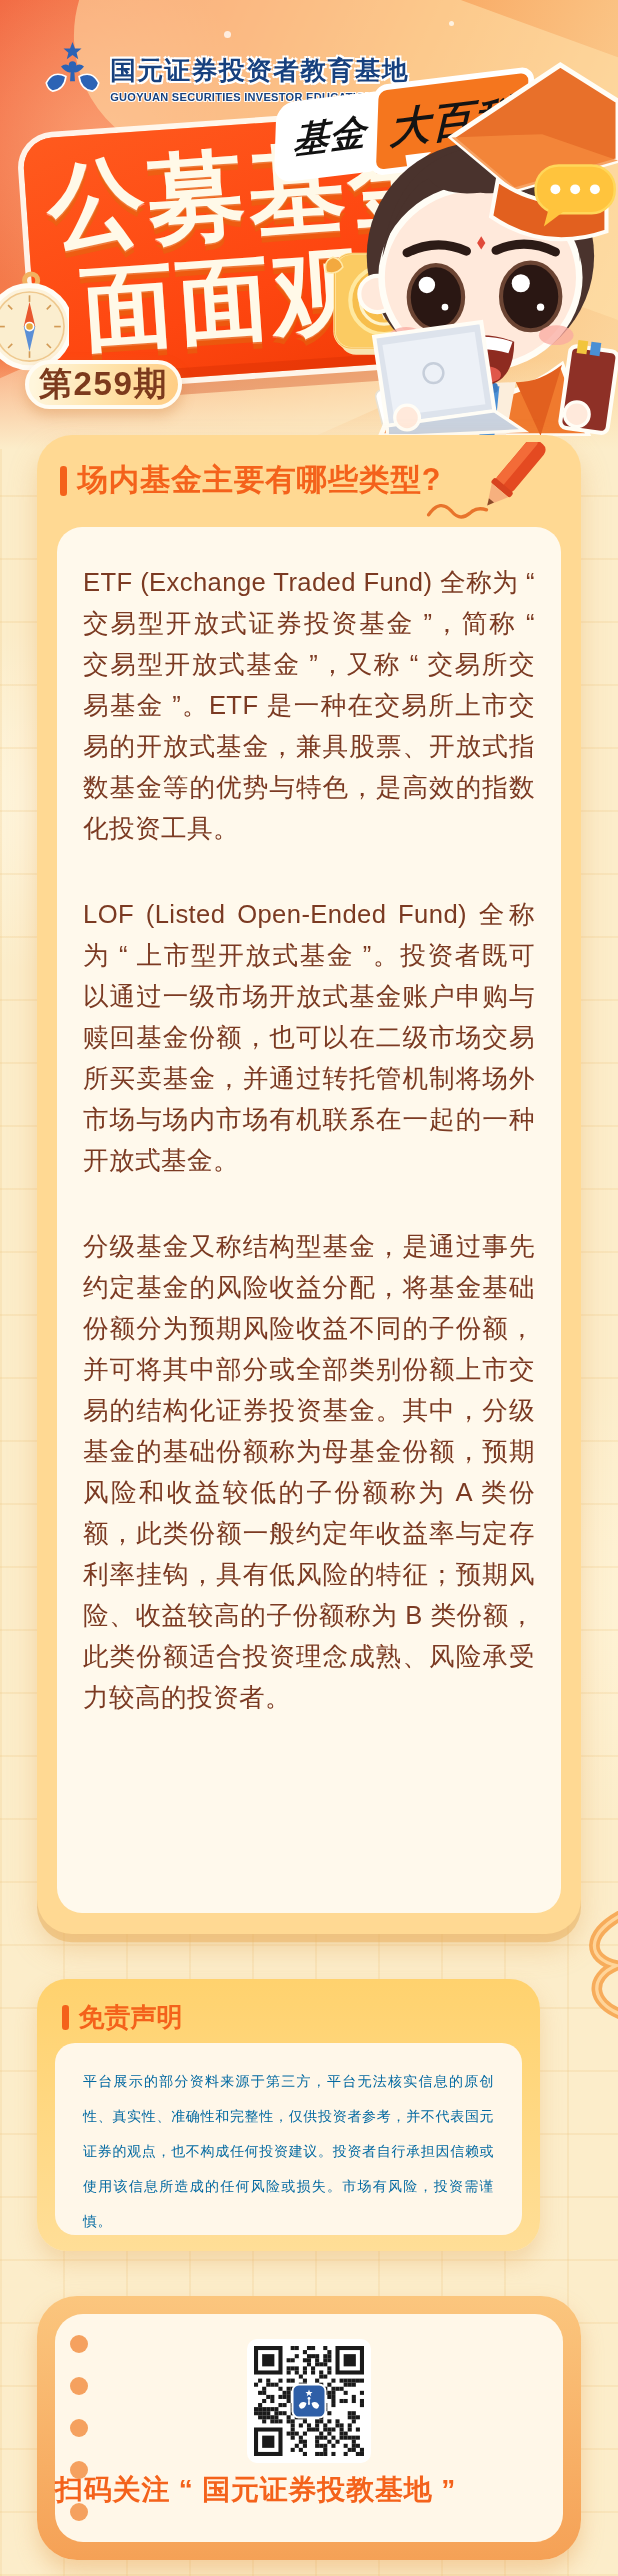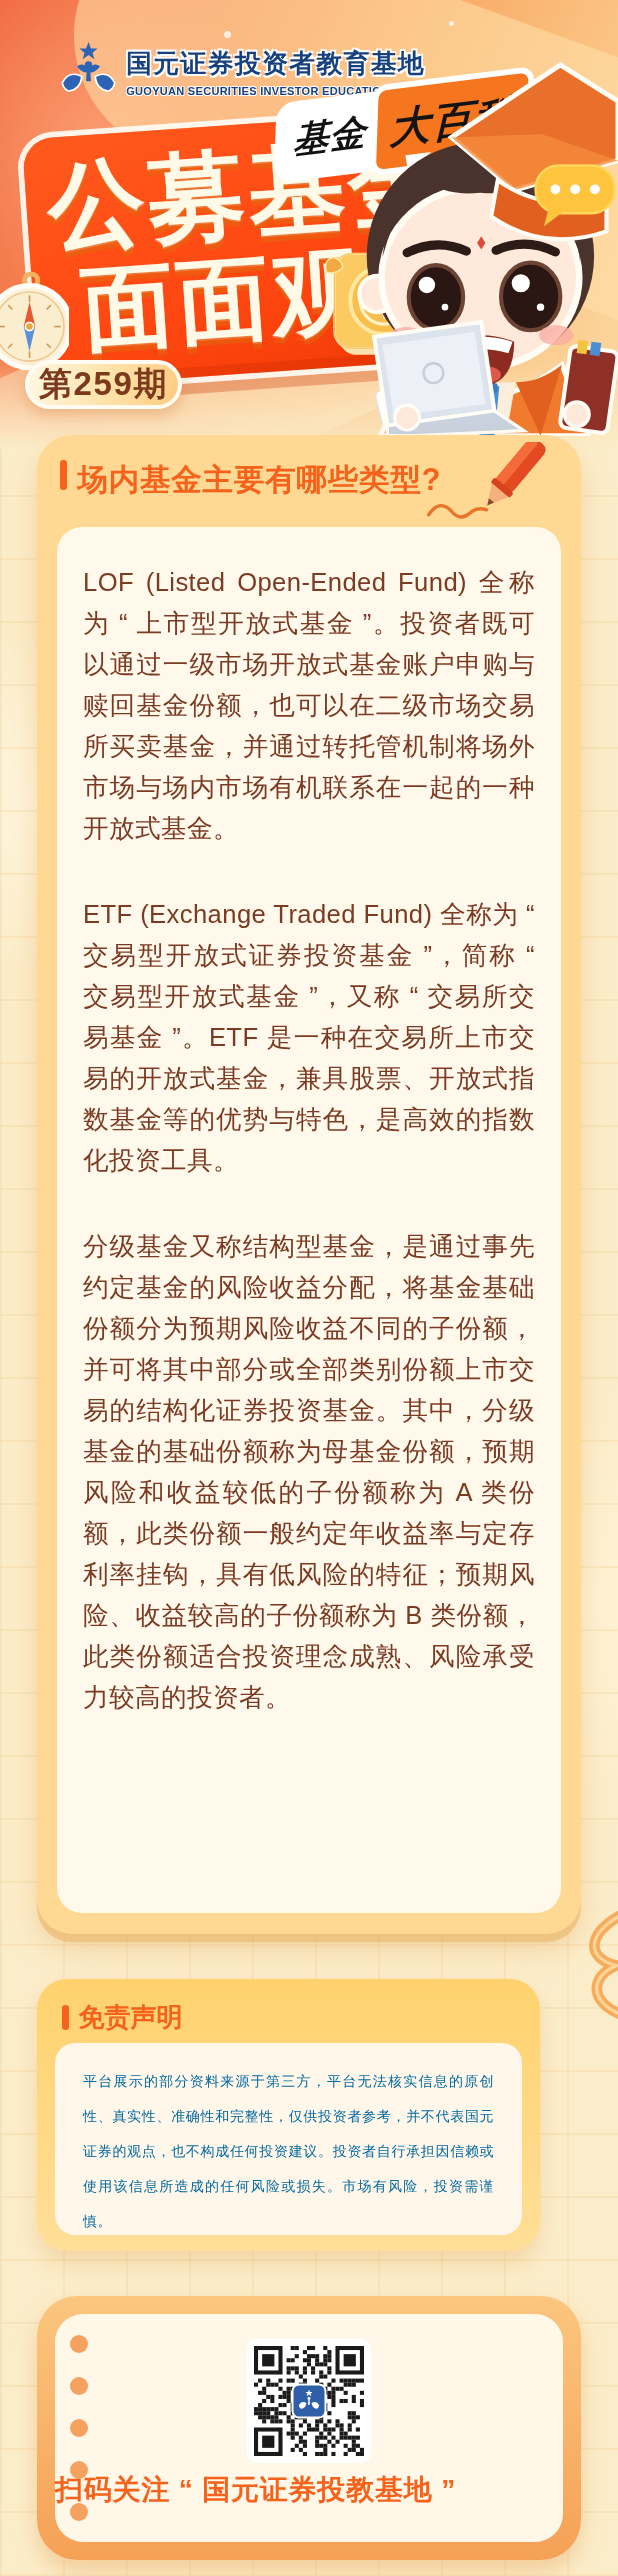--- a/index.html
+++ b/index.html
@@ -21,21 +21,21 @@
     background:rgba(255,226,172,.55);transform:rotate(20deg);}
   .hero .band2{position:absolute;width:742px;height:181px;left:-214px;bottom:-49px;border-radius:115px;
     background:rgba(255,238,205,.45);transform:rotate(-24deg);}
   .hero .glow{position:absolute;width:346px;height:346px;left:-74px;top:-33px;border-radius:50%;
     background:radial-gradient(circle,rgba(255,180,140,.55),transparent 70%);}
   .hero .fade{position:absolute;left:0;right:0;bottom:0;height:91px;
     background:linear-gradient(rgba(252,237,202,0),#FCEDCA);}
   .dotdec{position:absolute;border-radius:50%;background:rgba(255,255,255,.75);}
 
   
-  .logo{position:absolute;left:59px;top:40px;display:flex;align-items:center;z-index:3;}
+  .logo{position:absolute;left:43px;top:40px;display:flex;align-items:flex-end;z-index:3;}
   .logo svg{width:59px;height:63px;flex:none;}
   .logo-text{margin-left:8.2px;}
   .logo-cn{font-size:25.6px;font-weight:900;color:#16407E;letter-spacing:1.6px;
     text-shadow:-1.6px -1.6px 0 #fff,1.6px -1.6px 0 #fff,-1.6px 1.6px 0 #fff,1.6px 1.6px 0 #fff,0 1.6px 0 #fff;}
   .logo-en{font-size:11px;font-weight:700;color:#16407E;letter-spacing:0.3px;margin-top:3.3px;
     text-shadow:-0.8px -0.8px 0 #fff,0.8px -0.8px 0 #fff,-0.8px 0.8px 0 #fff,0.8px 0.8px 0 #fff;}
 
   
   .ency{position:absolute;left:279px;top:86px;z-index:4;display:flex;align-items:center;transform:rotate(-7deg);}
   .ency .p1{background:#fff;border-radius:13px 5px 5px 13px;padding:10px 10px 10px 13px;transform:skewX(-9deg);
@@ -68,21 +68,21 @@
   
   .character{position:absolute;left:328px;top:58px;z-index:4;}
   .paper{position:absolute;left:378px;top:381px;z-index:3;transform:rotate(-14deg);}
   .goldbook{position:absolute;left:323px;top:239px;z-index:3;}
 
   
   .card{position:absolute;left:37px;top:435px;width:544px;height:1499px;z-index:5;
     background:#FFD993;border-radius:35px;
     box-shadow:0 8.2px 0 rgba(234,178,98,.55),0 15px 28px rgba(226,160,80,.35);}
   .card-head{position:relative;padding:25px 30px 0 23px;}
-  .q-title{display:flex;font-size:30.5px;font-weight:900;color:#F4621B;letter-spacing:0.8px;}
+  .q-title{display:flex;align-items:center;font-size:30.5px;font-weight:900;color:#F4621B;letter-spacing:0.8px;}
   .q-title .bar{width:7.4px;height:30px;background:#F4621B;border-radius:3.3px;margin-right:10px;flex:none;}
   .pencil{position:absolute;right:35px;top:6.6px;}
   .inner{position:absolute;left:20px;right:20px;top:92px;bottom:20.6px;background:#FFF9EC;border-radius:25px;
     padding:35px 26px;overflow:hidden;}
   .inner p{margin:0 0 45px 0;font-size:25.6px;line-height:41px;color:#7B3A22;letter-spacing:0.4px;text-align:justify;}
 
   
   .disc{position:absolute;left:37px;top:1979px;width:503px;height:272px;z-index:5;border-radius:30px;
     background:linear-gradient(180deg,#FFD26E,#FFDE97);box-shadow:0 11.5px 21.4px rgba(226,160,80,.30);}
   .disc-head{display:flex;align-items:center;padding:21.4px 0 0 25px;font-size:26px;font-weight:900;color:#F4621B;}
@@ -288,22 +288,22 @@
             <rect x="88" y="-16" width="26" height="74" rx="9" fill="#E44A21"></rect>
             <rect x="88" y="-16" width="12" height="74" rx="6" fill="#F36B38"></rect>
             <rect x="86" y="52" width="30" height="8" rx="3" fill="#D8431F"></rect>
             <polygon points="88,60 114,60 101,84" fill="#F6B07E"></polygon>
             <polygon points="97,76 105,76 101,84" fill="#8A4B2A"></polygon>
           </g>
         </svg>
       </div>
     </div>
     <div class="inner">
+        <p>ETF (Exchange Traded Fund) 全称为 “ 交易型开放式证券投资基金 ”，简称 “ 交易型开放式基金 ”，又称 “ 交易所交易基金 ”。ETF 是一种在交易所上市交易的开放式基金，兼具股票、开放式指数基金等的优势与特色，是高效的指数化投资工具。</p>
         <p>LOF (Listed Open-Ended Fund) 全称为 “ 上市型开放式基金 ”。投资者既可以通过一级市场开放式基金账户申购与赎回基金份额，也可以在二级市场交易所买卖基金，并通过转托管机制将场外市场与场内市场有机联系在一起的一种开放式基金。</p>
-        <p>ETF (Exchange Traded Fund) 全称为 “ 交易型开放式证券投资基金 ”，简称 “ 交易型开放式基金 ”，又称 “ 交易所交易基金 ”。ETF 是一种在交易所上市交易的开放式基金，兼具股票、开放式指数基金等的优势与特色，是高效的指数化投资工具。</p>
         <p>分级基金又称结构型基金，是通过事先约定基金的风险收益分配，将基金基础份额分为预期风险收益不同的子份额，并可将其中部分或全部类别份额上市交易的结构化证券投资基金。其中，分级基金的基础份额称为母基金份额，预期风险和收益较低的子份额称为 A 类份额，此类份额一般约定年收益率与定存利率挂钩，具有低风险的特征；预期风险、收益较高的子份额称为 B 类份额，此类份额适合投资理念成熟、风险承受力较高的投资者。</p>
       </div>
   </div>
 
   <div class="ribbon">
     <svg width="49" height="109" viewBox="0 0 60 132">
       <path d="M58,4 C14,28 16,58 52,66 C18,80 20,112 58,126" stroke="#F7AC5B" stroke-width="13" fill="none" stroke-linecap="round"></path>
       <path d="M58,4 C14,28 16,58 52,66 C18,80 20,112 58,126" stroke="#FFD59A" stroke-width="4" fill="none" stroke-linecap="round"></path>
     </svg>
   </div>

